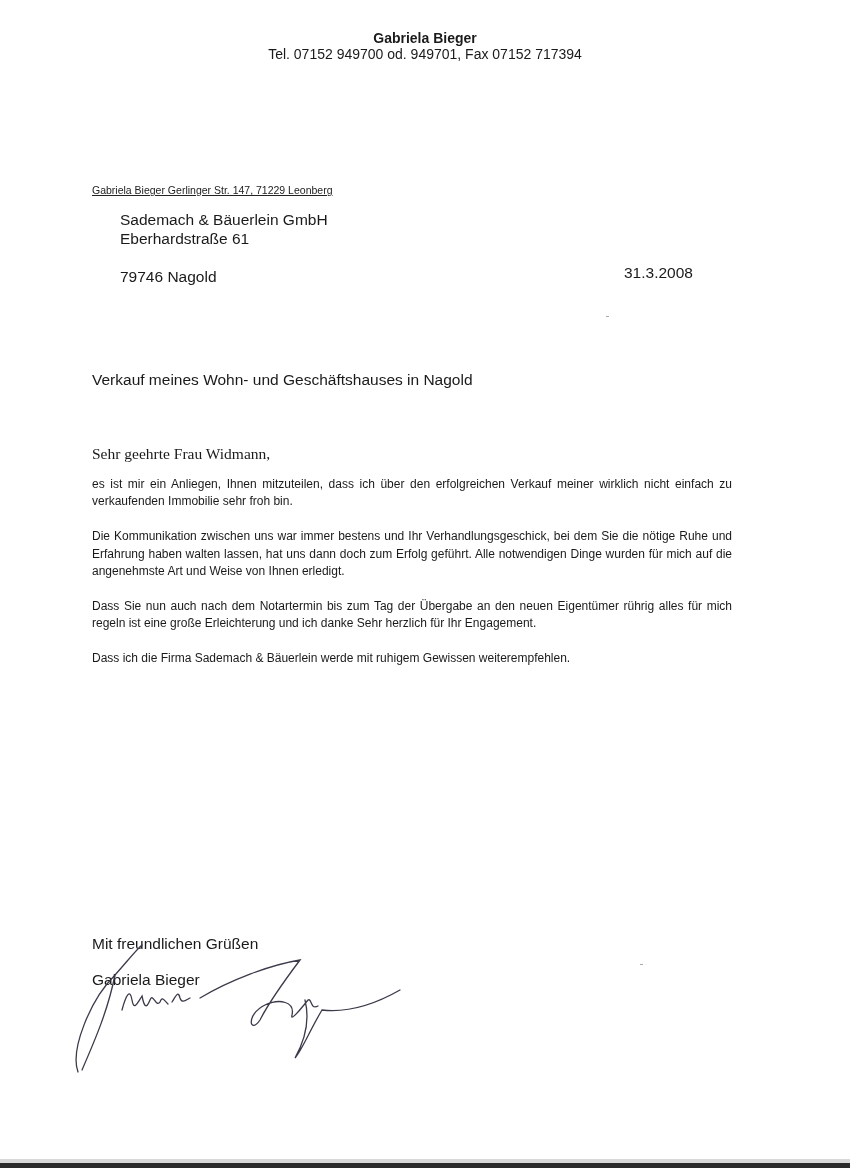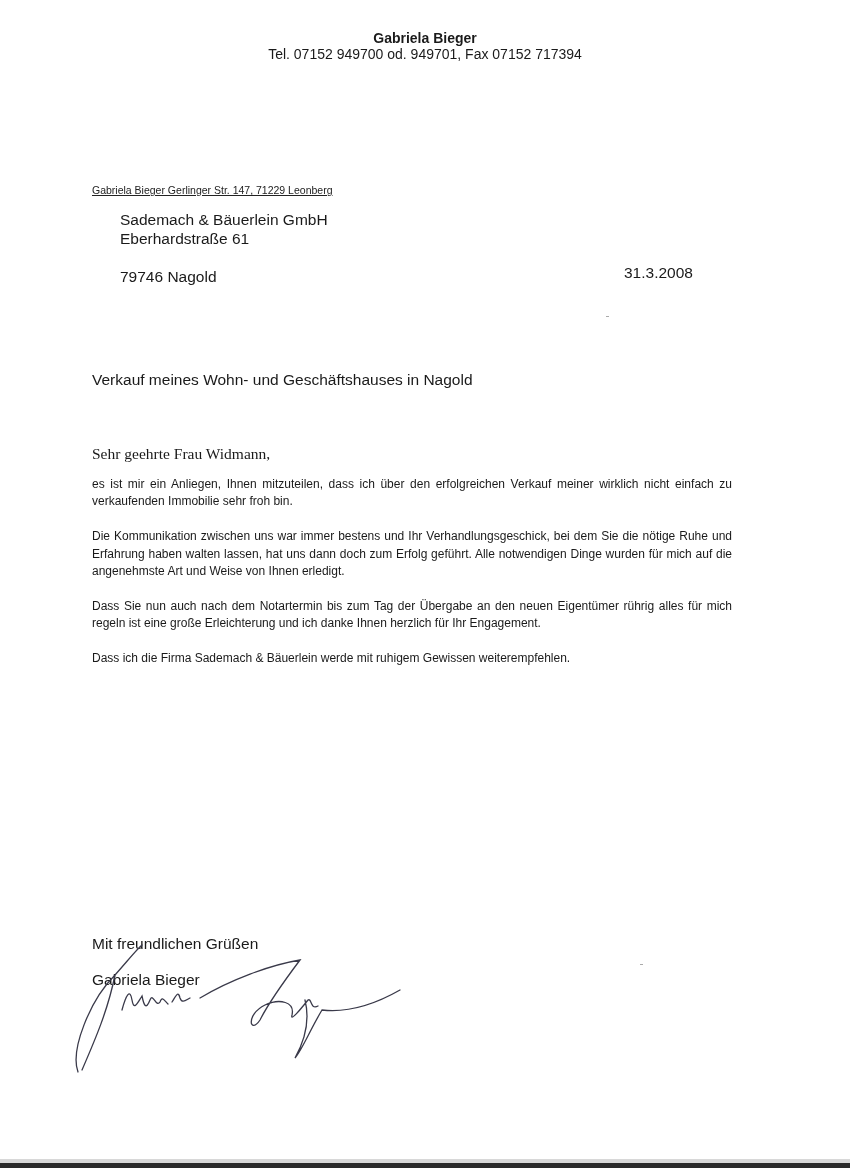--- a/index.html
+++ b/index.html
@@ -46,21 +46,21 @@
 
 <div class="abs date">31.3.2008</div>
 
 <div class="abs subject">Verkauf meines Wohn- und Geschäftshauses in Nagold</div>
 
 <div class="abs salutation">Sehr geehrte Frau Widmann,</div>
 
 <div class="abs body">
   <p>es ist mir ein Anliegen, Ihnen mitzuteilen, dass ich über den erfolgreichen Verkauf meiner wirklich nicht einfach zu verkaufenden Immobilie sehr froh bin.</p>
   <p>Die Kommunikation zwischen uns war immer bestens und Ihr Verhandlungsgeschick, bei dem Sie die nötige Ruhe und Erfahrung haben walten lassen, hat uns dann doch zum Erfolg geführt. Alle notwendigen Dinge wurden für mich auf die angenehmste Art und Weise von Ihnen erledigt.</p>
-  <p>Dass Sie nun auch nach dem Notartermin bis zum Tag der  Übergabe an den neuen Eigentümer rührig alles für mich regeln ist eine große Erleichterung und ich danke Ihnen herzlich für Ihr Engagement.</p>
+  <p>Dass Sie nun auch nach dem Notartermin bis zum Tag der  Übergabe an den neuen Eigentümer rührig alles für mich regeln ist eine große Erleichterung und ich danke Sehr herzlich für Ihr Engagement.</p>
   <p>Dass ich die Firma Sademach &amp; Bäuerlein werde mit ruhigem Gewissen weiterempfehlen.</p>
 </div>
 
 <div class="abs closing">Mit freundlichen Grüßen</div>
 <div class="abs signame">Gabriela Bieger</div>
 
 <svg class="abs signature" viewBox="0 0 380 150" fill="none" stroke="#3a3a4a" stroke-width="1.3" stroke-linecap="round">
   <path d="M18,132 C10,110 30,60 55,35 C70,18 78,8 82,5 M55,35 C48,70 35,100 22,130"></path>
   <path d="M62,70 C66,55 70,48 72,60 C74,72 78,62 82,56 C84,66 86,70 90,60 C93,52 96,68 100,62 C102,56 104,60 108,64"></path>
   <path d="M112,62 C116,56 118,50 120,58 C122,64 126,60 130,58"></path>

